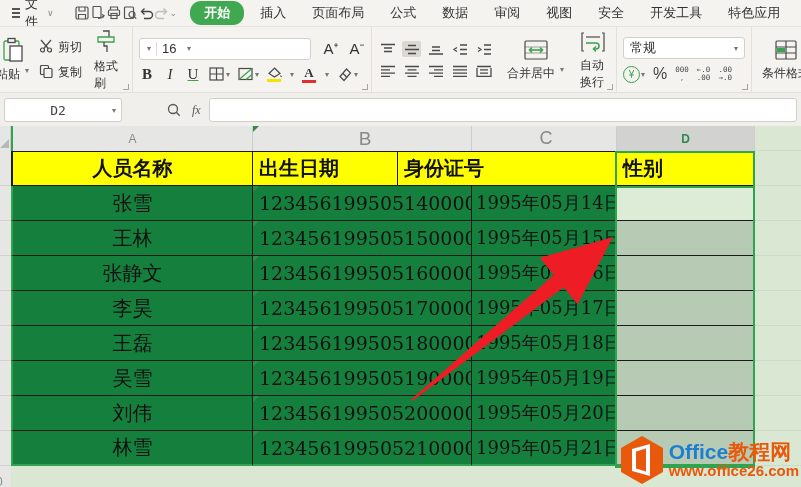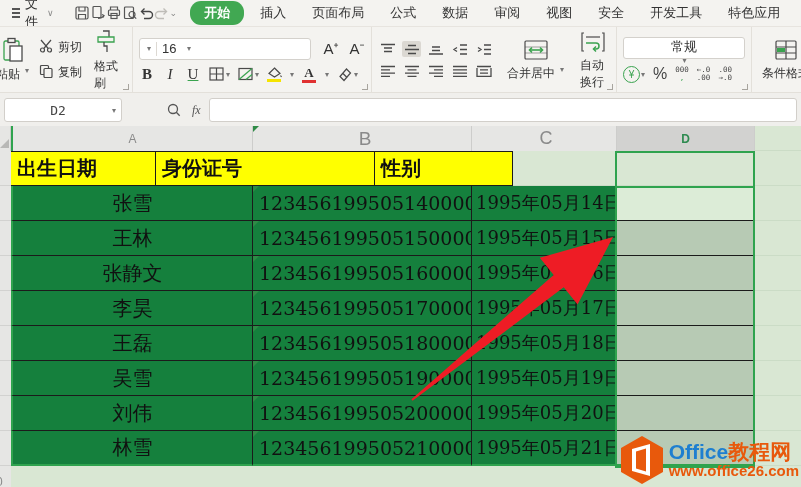--- a/index.html
+++ b/index.html
@@ -347,21 +347,21 @@
             <path d="M6 7h14"></path>
           <path d="M6 13h10a3 3 0 0 1 0 6h-2" stroke="#3aa34f" stroke-width="1.5"></path>
             <path d="M16 16.5l-2.5 2.5 2.5 2.5" stroke="#3aa34f" stroke-width="1.5"></path>
           </svg>
         <span>自动换行</span>
       </div>
     </div>
 
     <div class="grp bordered">
       <div class="fontcol">
-        <div class="selectbox" style="width:122px;flex-direction:column;">
+        <div class="selectbox" style="width:122px;">
           <span class="flex1">常规</span>
           <span class="dd">▾</span>
         </div>
         <div class="numicons">
           <span class="ib">
             <span class="yen">¥</span>
             <span class="dd">▾</span>
           </span>
           <span style="font-size:16px;">%</span>
           <span class="tiny2">
@@ -417,20 +417,21 @@
       <div class="ch cC">C</div>
       <div class="ch cD">D</div>
       <div class="ch cE"></div>
     </div>
 
     <div class="rows" id="rows">
       <div class="r hdr">
         <div class="rh">
             <span>1</span>
           </div>
+        <div class="c cA">人员名称</div>
         <div class="c cC">出生日期</div>
         <div class="c cB">身份证号</div>
         <div class="c cD">性别</div>
         <div class="c cE"></div>
       </div>
 
     <div class="r">
           <div class="rh">
             <span>2</span>
           </div>

